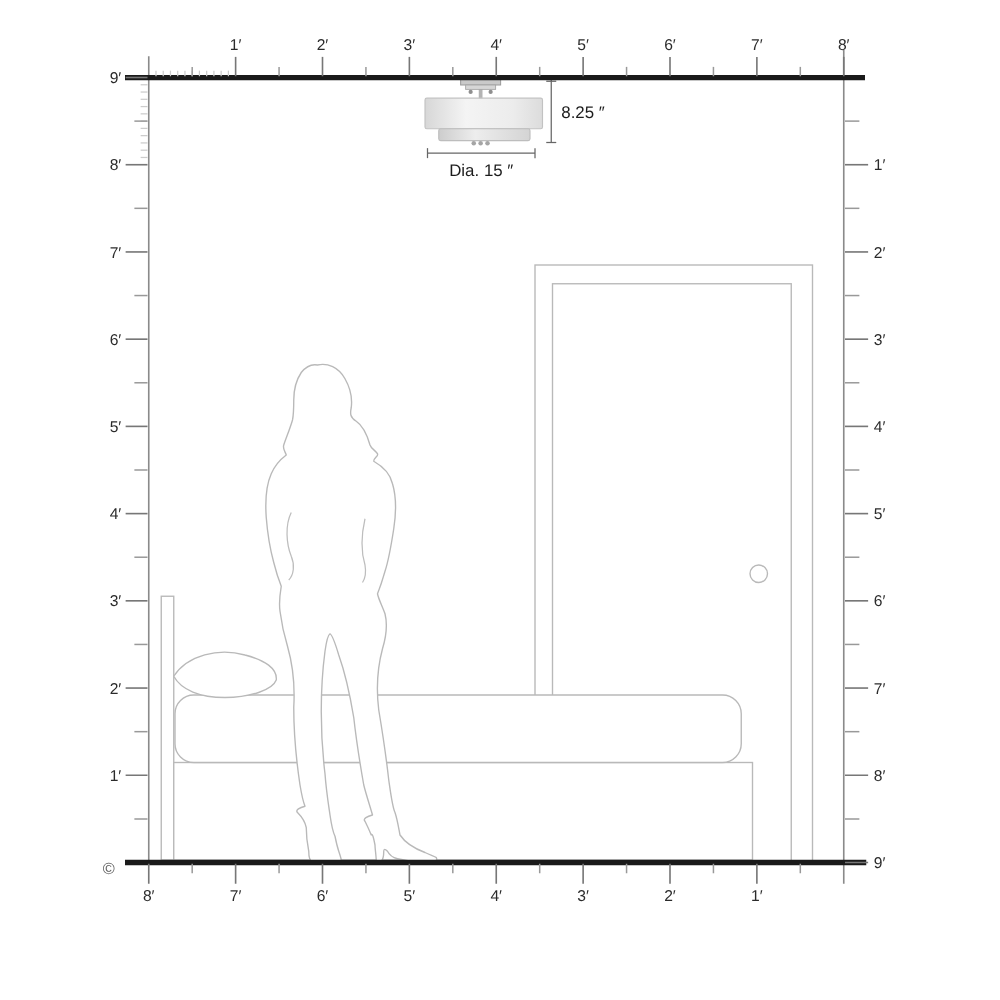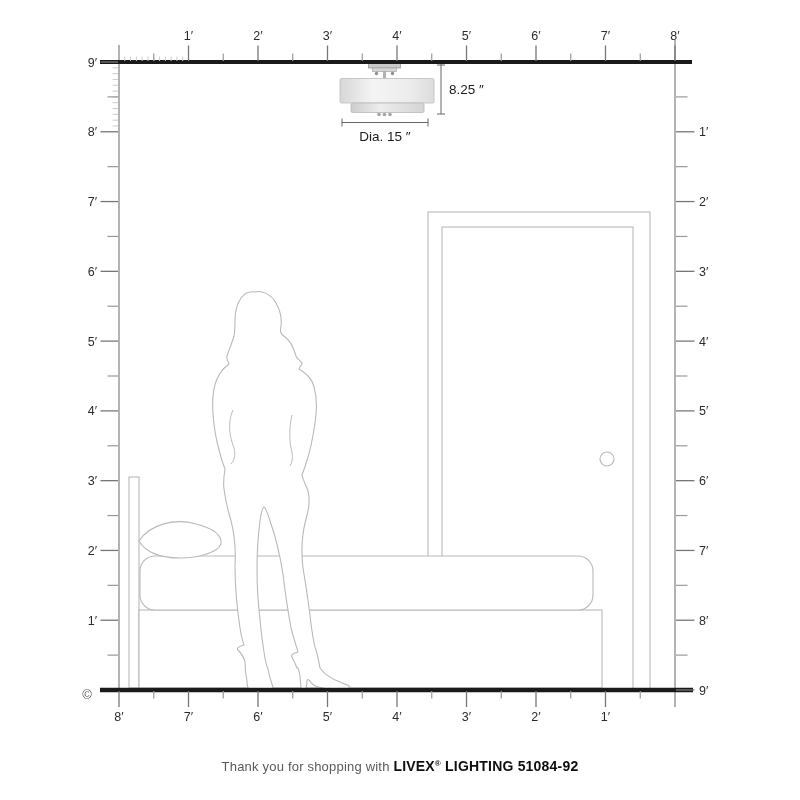--- a/index.html
+++ b/index.html
@@ -249,17 +249,14 @@
         <text x="466.5" y="721" class="ruler-label" text-anchor="middle">3′</text>
         <line x1="536" y1="691" x2="536" y2="707" stroke="#777777" stroke-width="1.3"></line>
         <text x="536" y="721" class="ruler-label" text-anchor="middle">2′</text>
         <line x1="605.5" y1="691" x2="605.5" y2="707" stroke="#777777" stroke-width="1.3"></line>
         <text x="605.5" y="721" class="ruler-label" text-anchor="middle">1′</text>
       </g>
 
   <text class="copyright" x="87" y="699" text-anchor="middle">©</text>
 </svg>
 
-<div class="caption">
-  <span>Thank you for shopping with </span><span class="brand">LIVEX</span><sup>®</sup><span class="brand"> LIGHTING 51084-92</span>
+
 </div>
 
-</div>
-
 </body></html>

